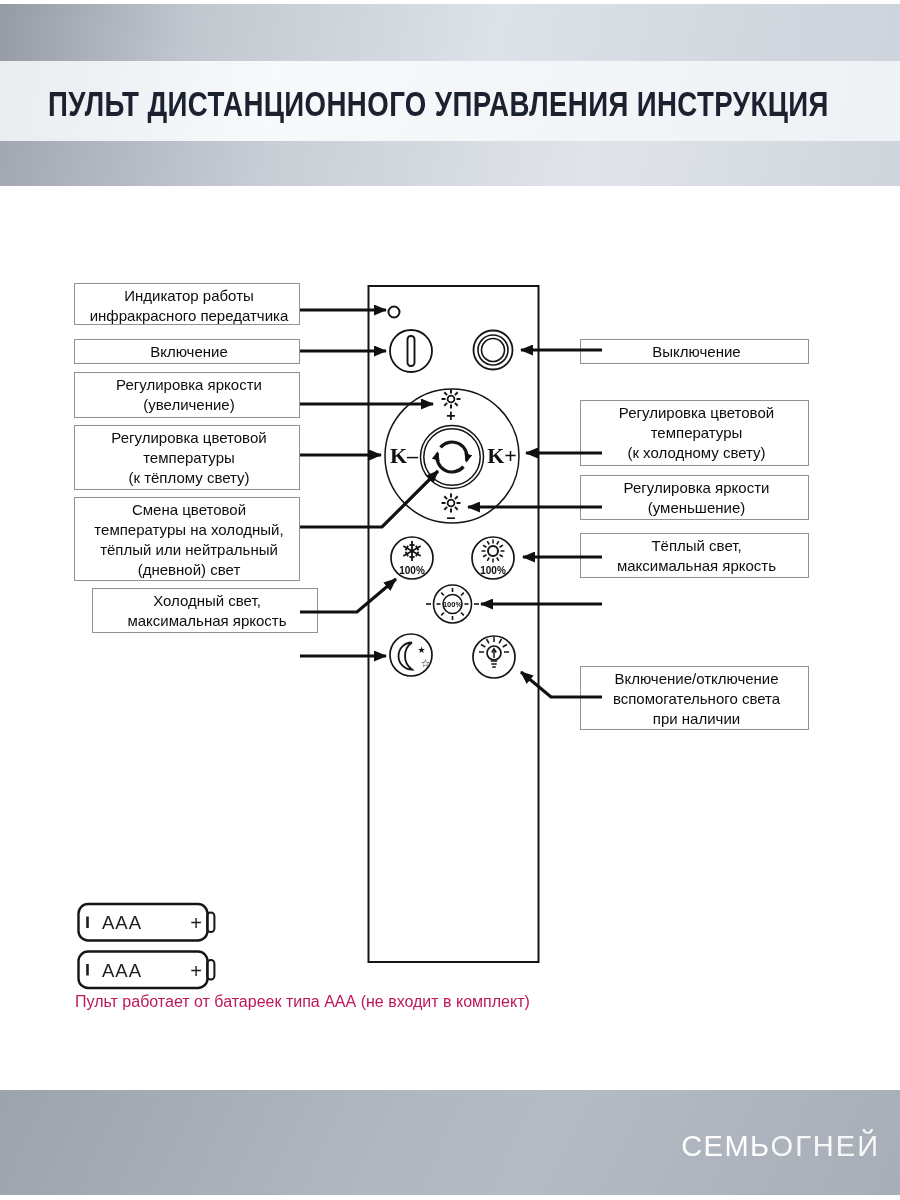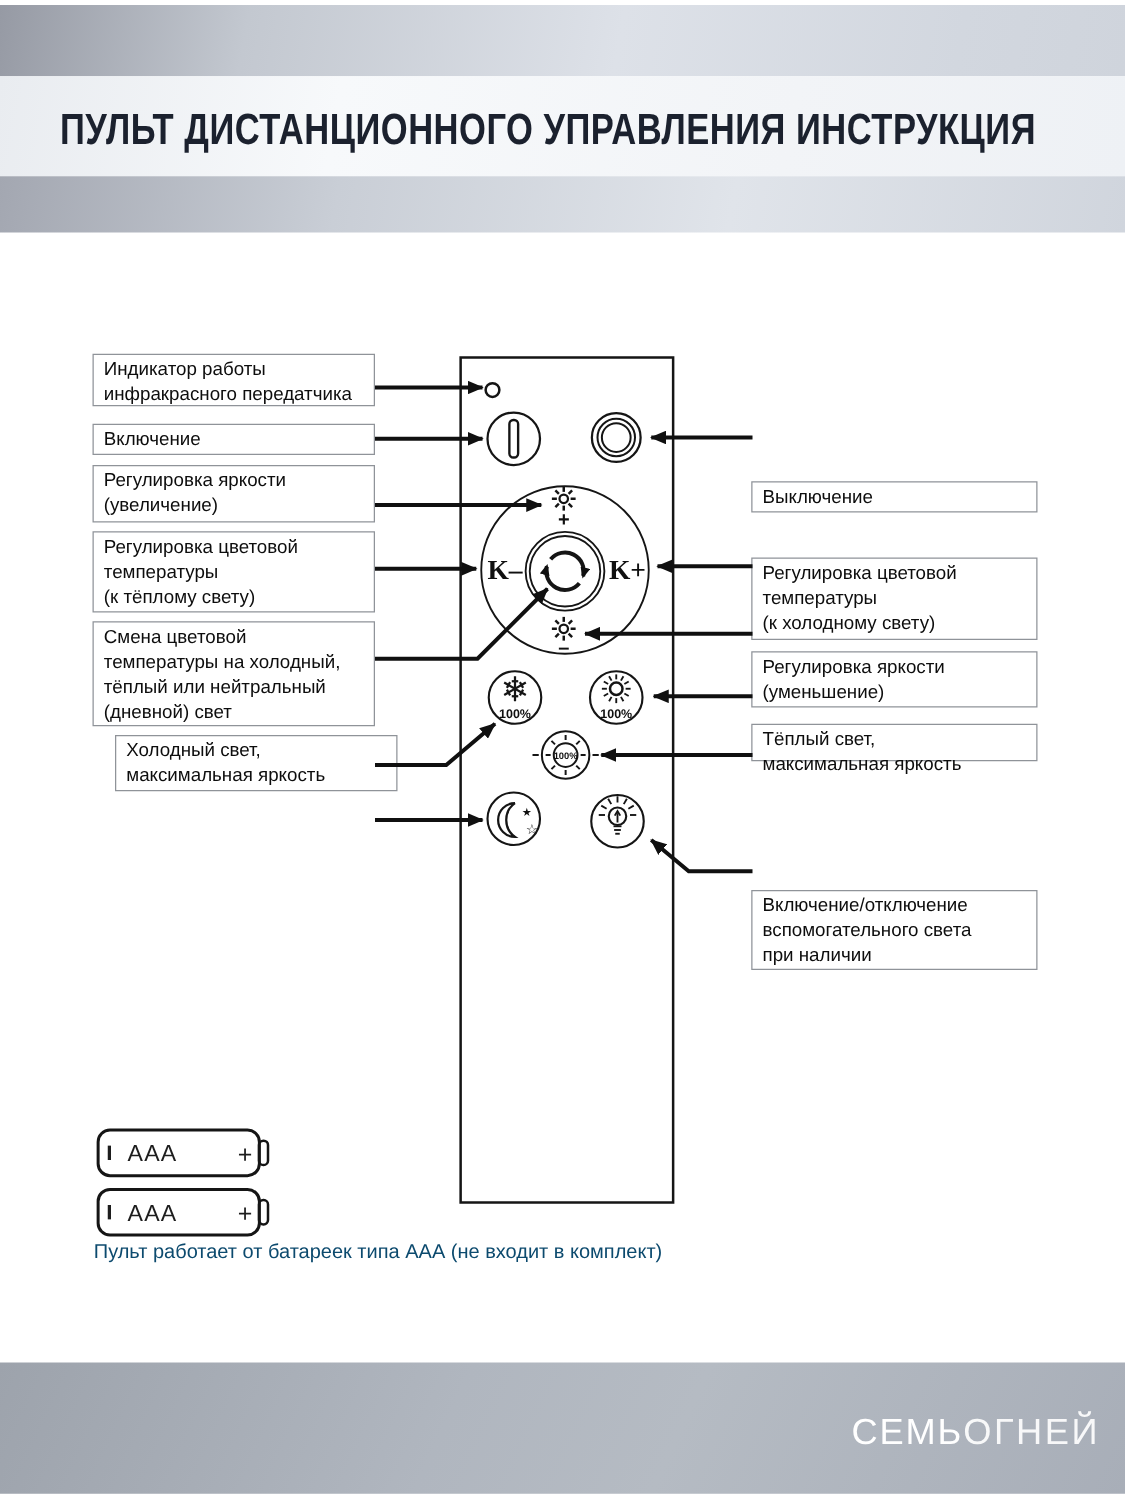--- a/index.html
+++ b/index.html
@@ -1,45 +1,45 @@
 <!DOCTYPE html>
 <html><head>
 <meta charset="utf-8">
 <style>
   html,body{margin:0;padding:0;background:#fff;}
   .canvas{position:relative;width:900px;height:1200px;background:#ffffff;overflow:hidden;
-          font-family:"Liberation Sans",sans-serif;color:#111;}
+          font-family:"Liberation Sans",sans-serif;color:#111;text-align:center;}
   
   .band{position:absolute;left:0;width:900px;}
   .band-top{top:4px;height:57px;
     background:linear-gradient(100deg,#969aa4 0%,#c3c8d0 22%,#dde1e8 55%,#d2d7df 85%,#cfd4dc 100%);}
   .band-mid{top:61px;height:80px;
     background:linear-gradient(100deg,#e9ecf0 0%,#f7f9fb 30%,#f2f4f7 70%,#eef1f5 100%);}
   .band-bot{top:141px;height:45px;
     background:linear-gradient(100deg,#a3a7b1 0%,#c9ced6 30%,#e0e4ea 65%,#d0d5dd 100%);}
   .title{position:absolute;left:48px;top:84px;font-size:35px;font-weight:bold;color:#1b212e;
     white-space:nowrap;transform:scaleX(0.79);transform-origin:left center;letter-spacing:.5px;}
   
   .callout{position:absolute;box-sizing:border-box;border:1.5px solid #8f9399;background:#fff;
     font-size:15px;line-height:20px;color:#0d0d0d;padding:2px 4px 2px 8px;white-space:pre-line;}
   .callout.left{left:74px;width:226px;}
-  .callout.right{left:601px;width:229px;margin-top:46px;}
+  .callout.right{left:580px;width:229px;}
   
   svg.diagram{position:absolute;left:0;top:0;}
   svg .stroke{stroke:#151515;fill:none;}
   svg text{font-family:"Liberation Sans",sans-serif;fill:#101010;}
   svg text.kglyph{font-family:"Liberation Serif",serif;font-weight:bold;font-size:22px;}
   svg text.pm{font-weight:bold;font-size:16px;}
   svg text.pct{font-weight:bold;font-size:10px;}
   svg text.pct-small{font-weight:bold;font-size:7.5px;}
   svg text.star-fill{font-size:9px;}
   svg text.star-open{font-size:11px;}
   svg text.batt-label{font-size:18.5px;letter-spacing:1px;fill:#1d1d1d;}
   svg text.batt-plus{font-size:20px;fill:#1d1d1d;}
-  .note{position:absolute;left:75px;top:993px;font-size:16px;color:#0c4a6e;}
+  .note{position:absolute;left:75px;top:993px;font-size:16px;color:#be185d;}
   
   .footer-band{position:absolute;left:0;top:1090px;width:900px;height:105px;
     background:linear-gradient(115deg,#9da3ac 0%,#b0b6bf 40%,#b5bbc3 60%,#a8aeb8 100%);}
   .brand{position:absolute;right:20px;top:1130px;font-size:29px;color:#ffffff;letter-spacing:1.5px;}
   .brand .bold{font-weight:normal;}
   .brand .light{font-weight:normal;opacity:.92;letter-spacing:2px;}
 </style>
 </head>
 <body>
 
@@ -64,21 +64,21 @@
 (дневной) свет</div>
   <div class="callout left" style="top:588px;height:45px;margin-left:18px;">Холодный свет,
 максимальная яркость</div>
 
   <div class="callout right" style="top:339px;height:25px;">Выключение</div>
   <div class="callout right" style="top:400px;height:66px;">Регулировка цветовой
 температуры
 (к холодному свету)</div>
   <div class="callout right" style="top:475px;height:45px;">Регулировка яркости
 (уменьшение)</div>
-  <div class="callout right" style="top:533px;height:30px;">Тёплый свет,
+  <div class="callout right" style="top:533px;height:45px;">Тёплый свет,
 максимальная яркость</div>
   <div class="callout right" style="top:666px;height:64px;">Включение/отключение
 вспомогательного света
 при наличии</div>
 
   <svg class="diagram" width="900" height="1200" viewBox="0 0 900 1200">
     <defs>
       <marker id="ah" markerUnits="userSpaceOnUse" markerWidth="13" markerHeight="11" refX="12" refY="5.5" orient="auto">
         <path d="M0,0 L13,5.5 L0,11 Z" fill="#101010"></path>
       </marker>

